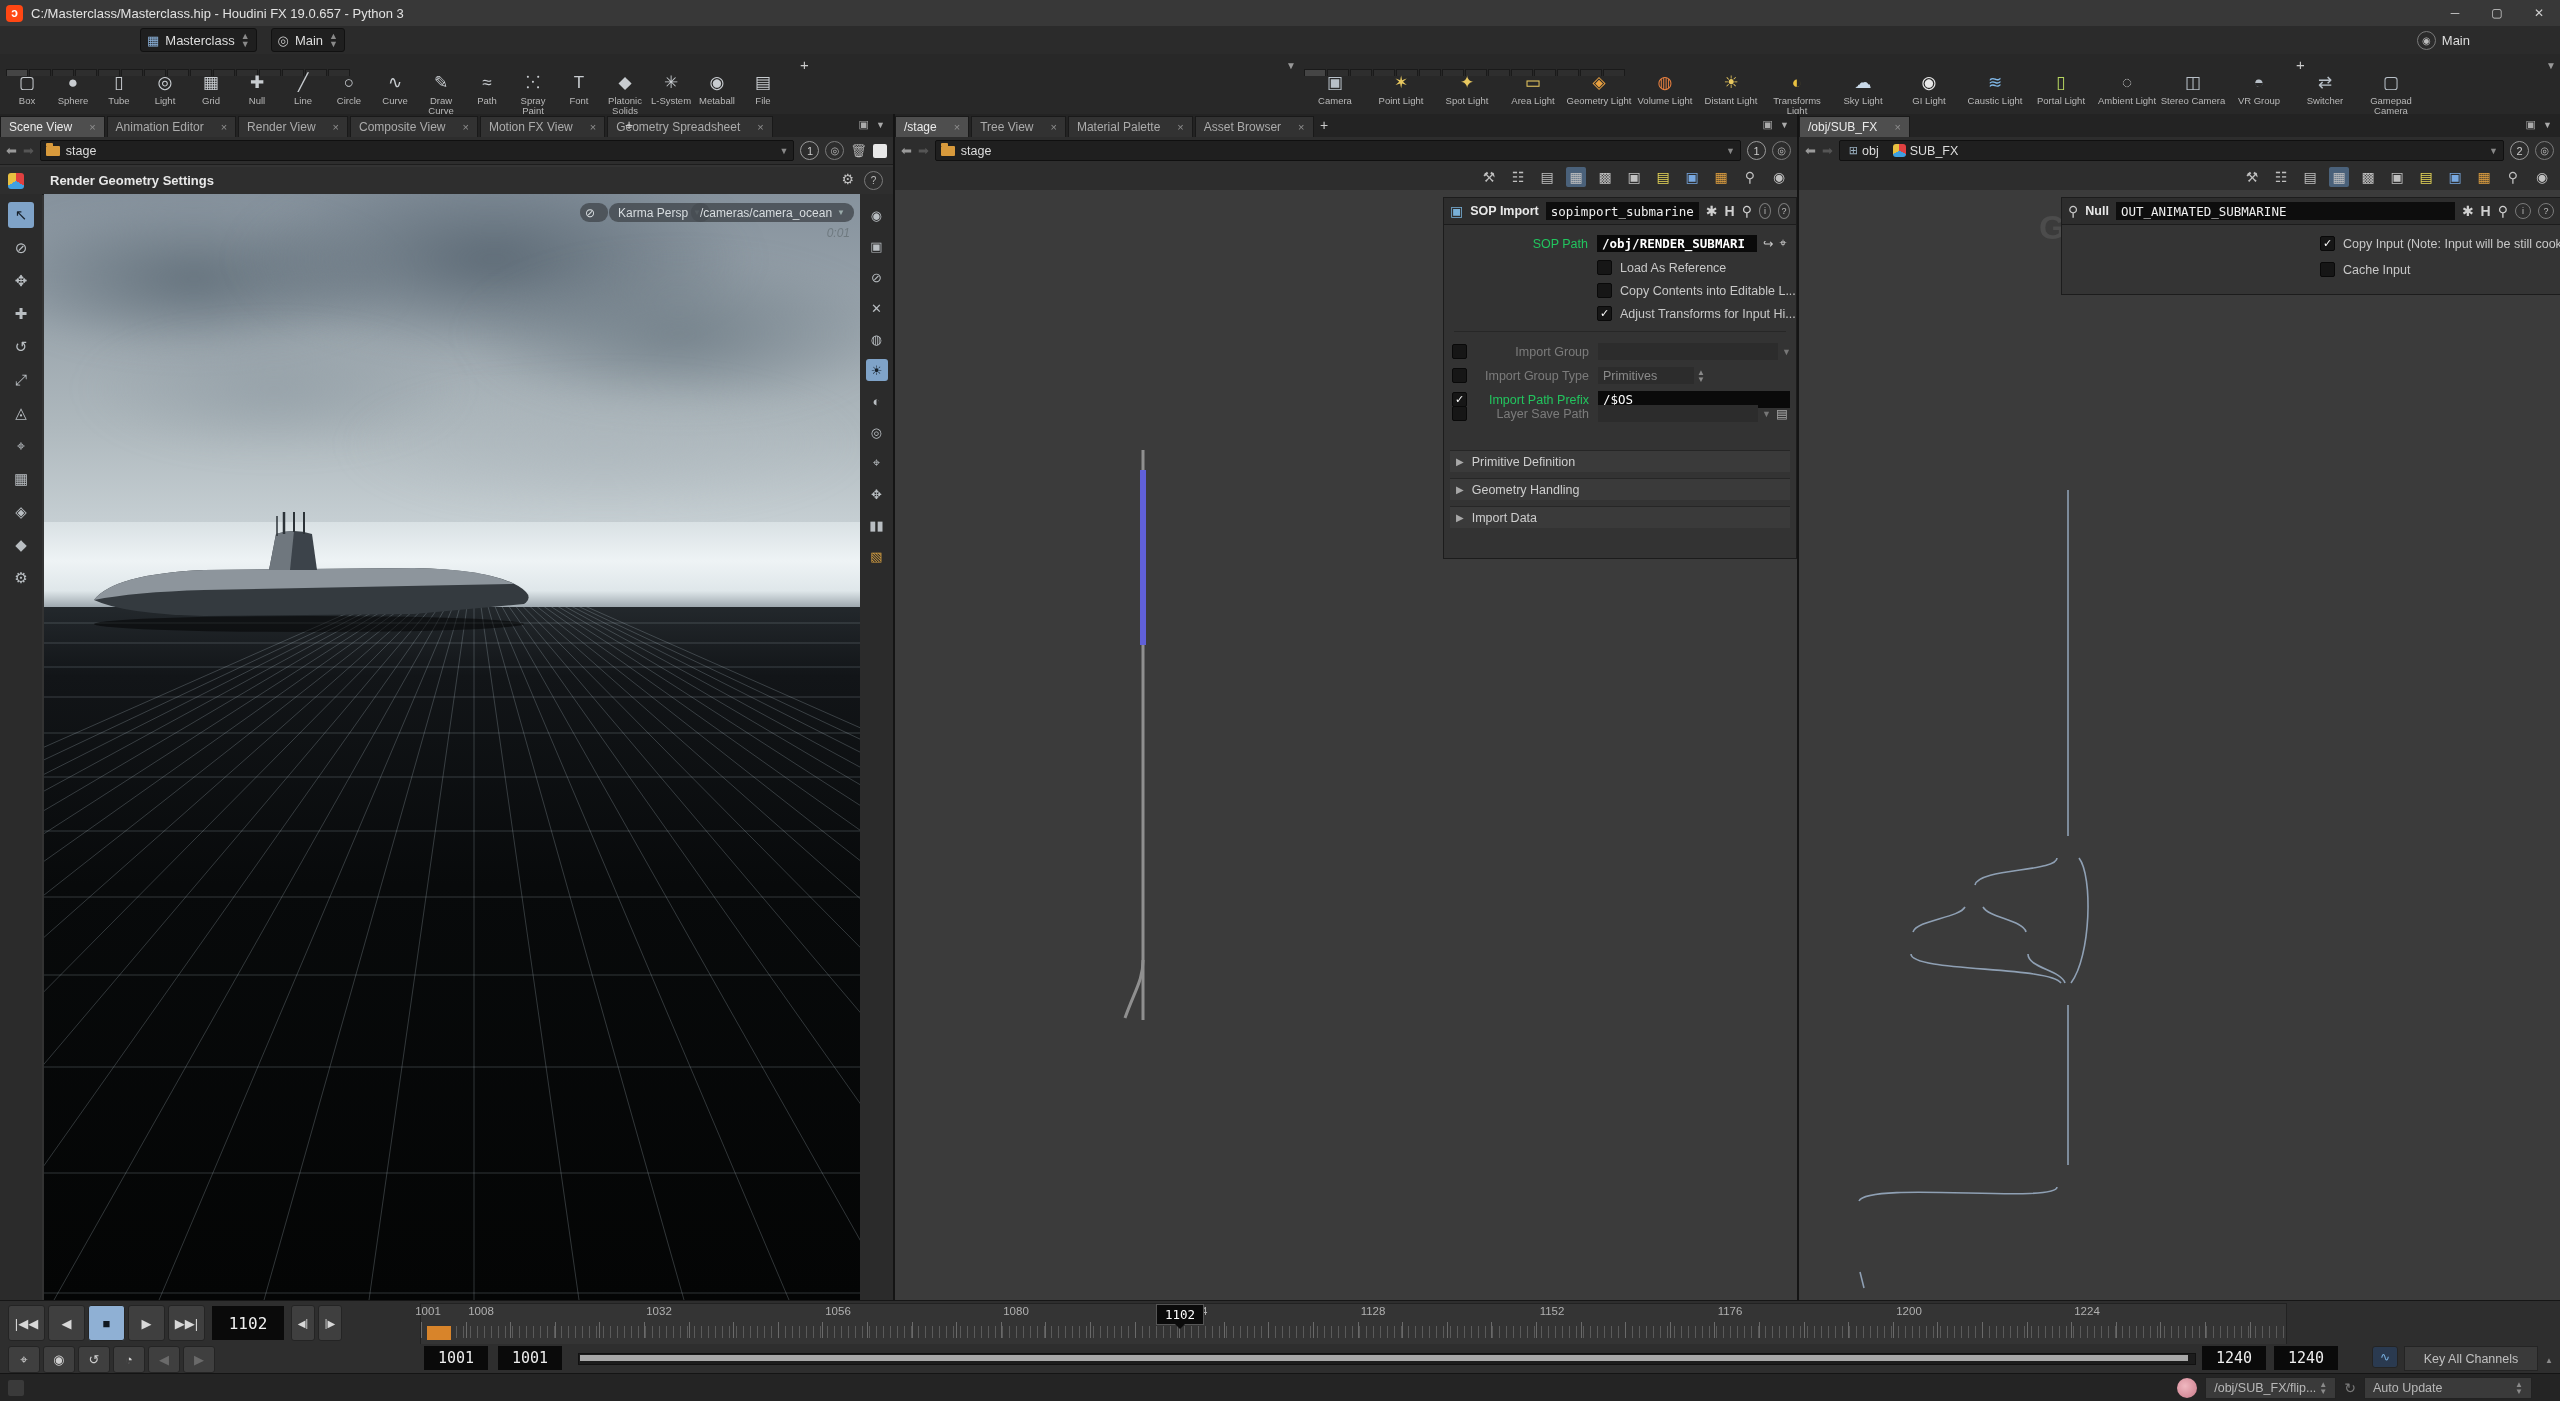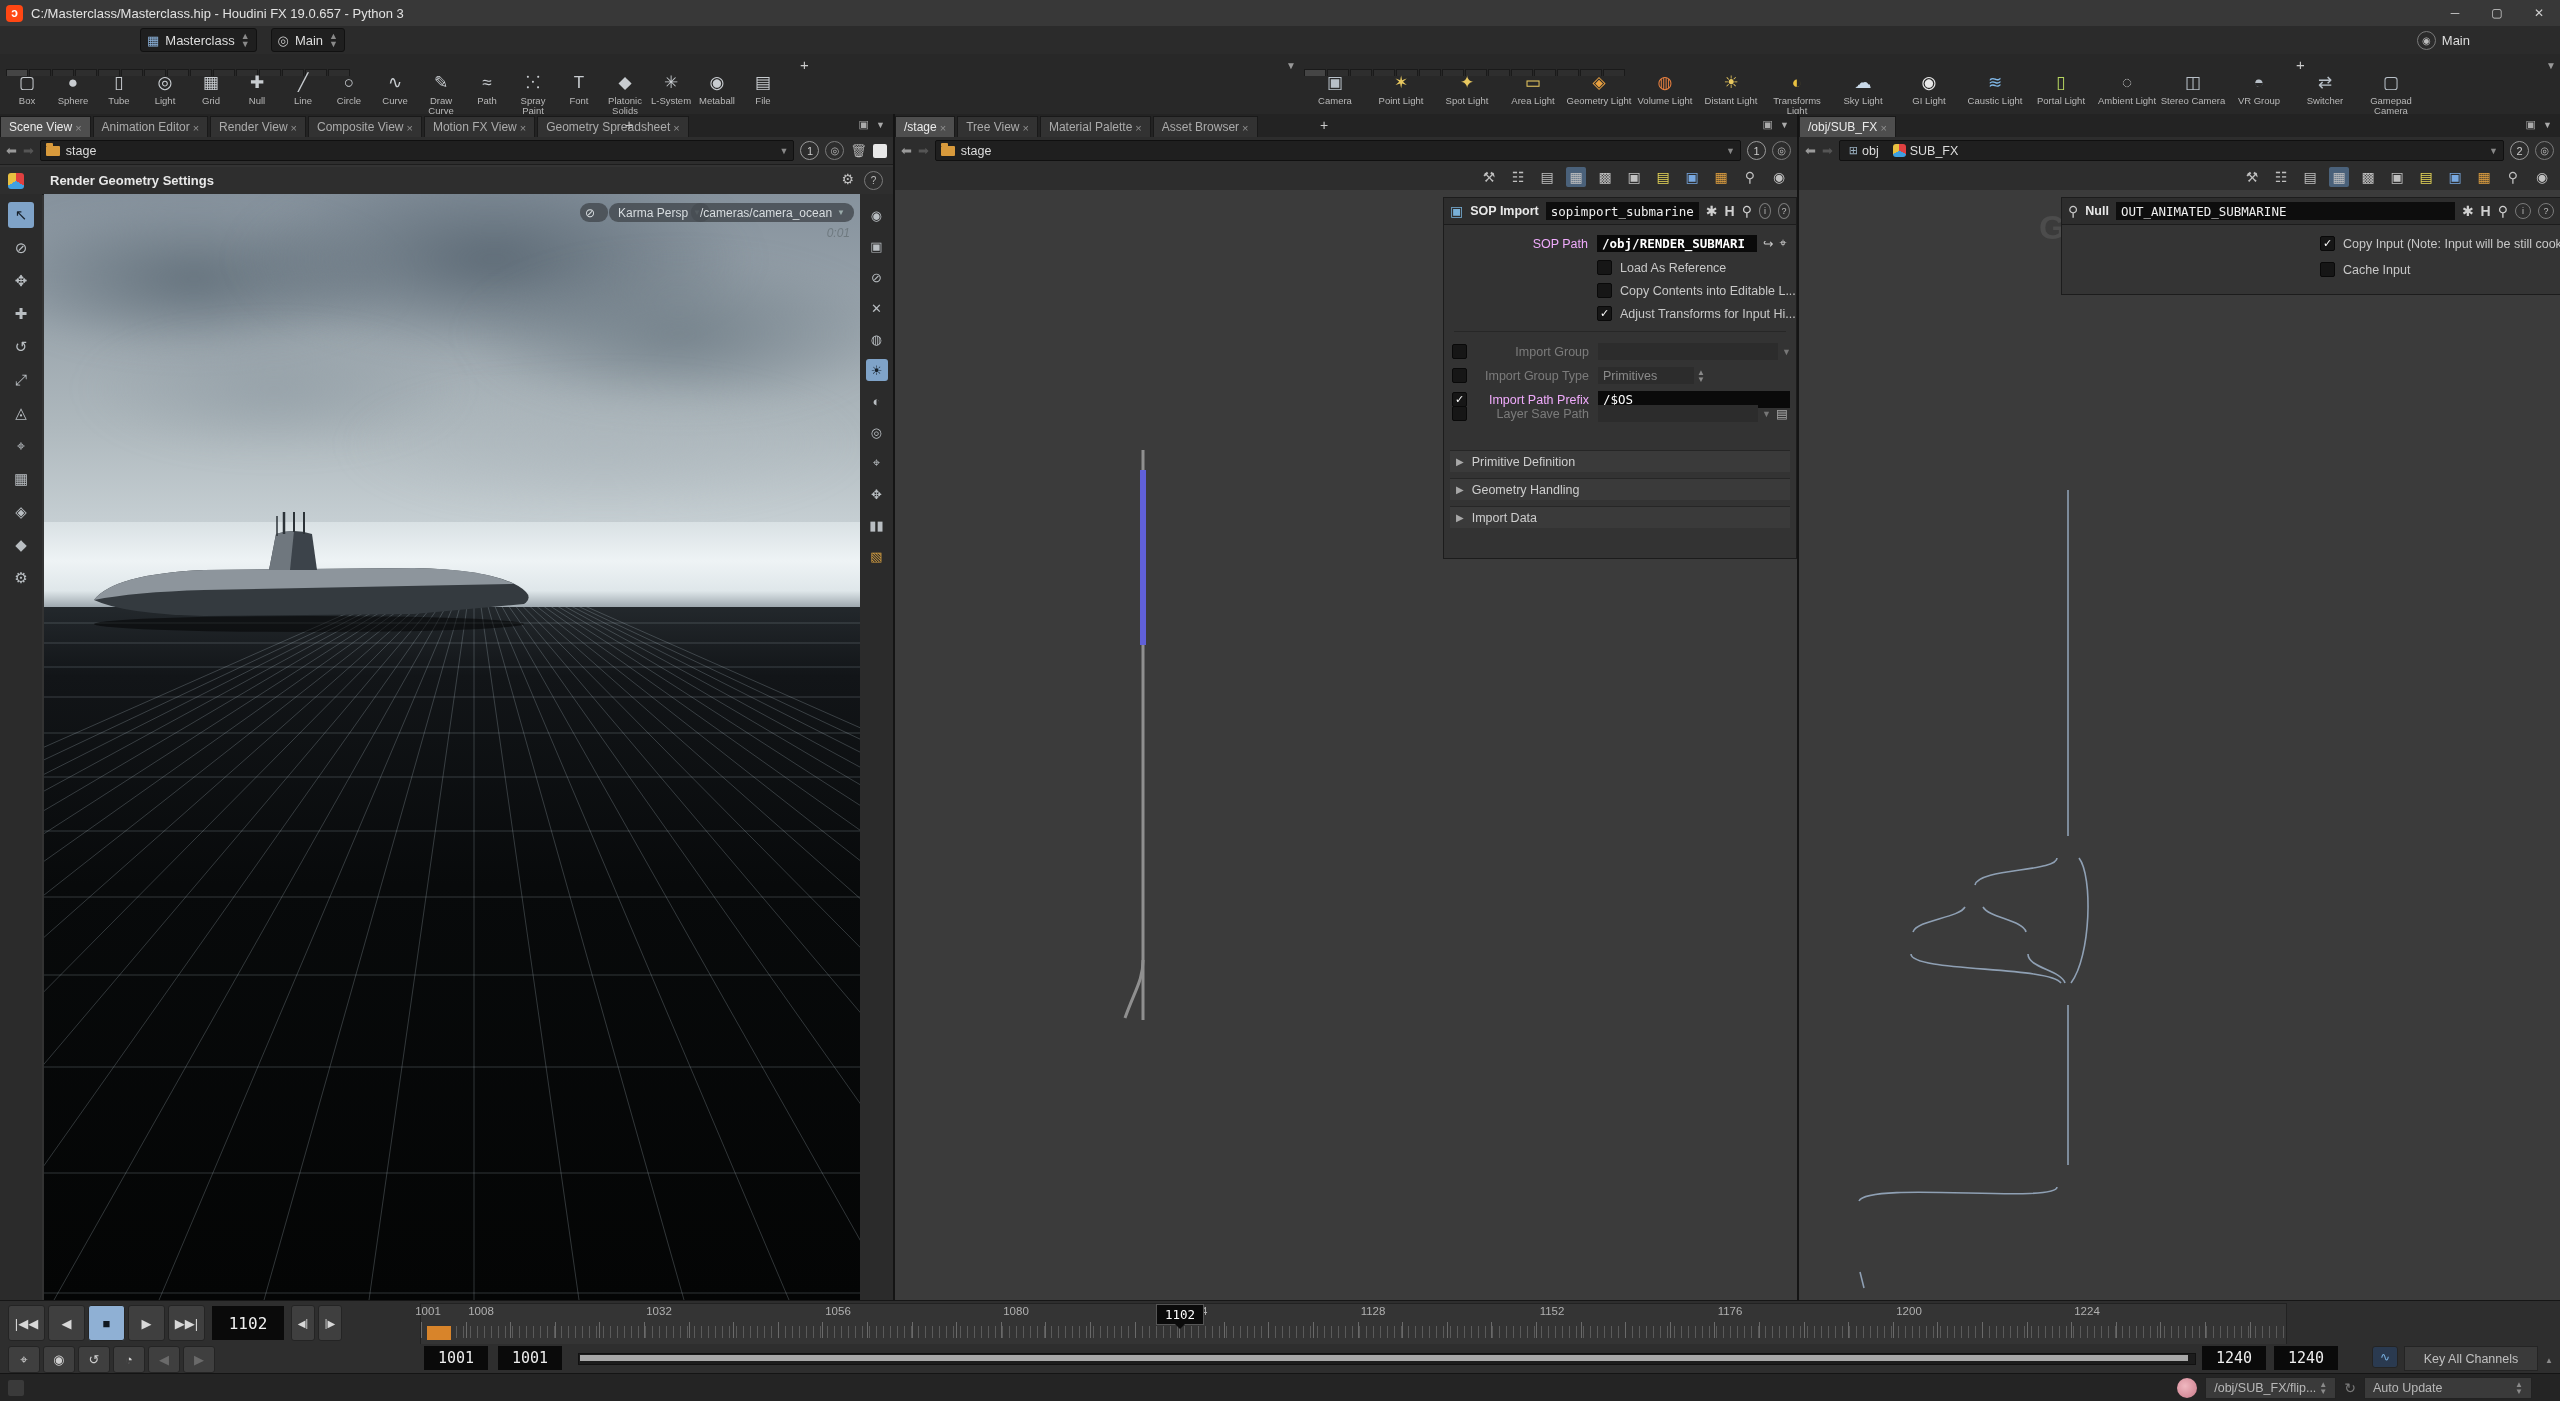--- a/index.html
+++ b/index.html
@@ -40,21 +40,21 @@
   .shelf .plus{position:absolute;top:2px;color:#ccc;font-size:15px;}
   .shelf .ddown{position:absolute;top:6px;color:#999;font-size:10px;}
 
   
   .pane{position:absolute;top:114px;height:1186px;background:#333;}
   .pane.left{left:0;width:893px;border-right:2px solid #141414;}
   .pane.mid{left:895px;width:902px;border-right:2px solid #141414;}
   .pane.right{left:1799px;width:761px;}
   .ptabs{height:23px;background:#232323;display:flex;align-items:flex-end;font-size:12px;}
   .ptabs .ptab{background:#323232;color:#ababab;padding:3px 8px;margin-right:2px;border:1px solid #191919;border-bottom:none;
-               display:flex;gap:3px;align-items:flex-end;white-space:nowrap;margin-top:27px;}
+               display:flex;gap:17px;align-items:center;white-space:nowrap;margin-top:27px;}
   .ptabs .ptab.active{background:#4e4e4e;color:#eaeaea;}
   .ptabs .ptab .x{color:#8f8f8f;font-size:11px;}
   .pathbar{height:27px;background:#2d2d2d;display:flex;align-items:center;border-bottom:1px solid #1d1d1d;padding:0 6px;gap:6px;}
   .navarrow{color:#9a9a9a;font-size:13px;}
   .navarrow.dim{color:#555;}
   .pathfield{flex:1;height:19px;background:#1f1f1f;border:1px solid #101010;border-radius:2px;
              display:flex;align-items:center;padding:0 5px;gap:6px;font-size:12.5px;color:#ddd;}
   .folder{width:14px;height:10px;background:#d89a3c;border-radius:1px;position:relative;}
   .folder::before{content:"";position:absolute;left:0;top:-3px;width:7px;height:3px;background:#d89a3c;border-radius:1px 1px 0 0;}
   .chip{display:flex;align-items:center;gap:4px;padding:0 4px;color:#ddd;}
@@ -124,21 +124,21 @@
   .nbadges .badge.lock{border-radius:2px;background:#8a8a8a;width:8px;height:8px;}
   .nlines{font-size:13px;color:#86d2c0;line-height:17px;white-space:nowrap;}
 
   
   .parampanel{position:absolute;background:#333333;border:1px solid #1c1c1c;font-size:12.5px;}
   .pphead{height:26px;background:#2d2d2d;border-bottom:1px solid #1c1c1c;display:flex;align-items:center;padding:0 6px;gap:7px;}
   .pptype{font-weight:bold;color:#e8e8e8;white-space:nowrap;}
   .ppname{height:18px;background:#0d0d0d;color:#efefef;font-size:12.5px;display:flex;align-items:center;padding:0 5px;flex:1;}
   .pphead .hic{color:#d0d0d0;font-size:14px;}
   .prow{position:absolute;display:flex;align-items:center;height:19px;}
-  .plabel{width:138px;text-align:right;margin-right:9px;color:#f0abfc;white-space:nowrap;}
+  .plabel{width:138px;text-align:right;margin-right:9px;color:#22c55e;white-space:nowrap;}
   .plabel.dim{color:#7c7c7c;}
   .pfield{height:17px;background:#0a0a0a;color:#fff;display:flex;align-items:center;padding:0 5px;font-size:12.5px;}
   .pfield.dim{background:#2c2c2c;color:#8a8a8a;}
   .cb{width:13px;height:13px;background:#161616;border:1px solid #090909;border-radius:2px;flex:none;
       display:flex;align-items:center;justify-content:center;color:#fff;font-size:11px;margin-right:8px;}
   .cb.on::after{content:"✓";}
   .cblabel{color:#c8c8c8;white-space:nowrap;}
   .psection{position:absolute;left:6px;right:6px;height:21px;background:#3a3a3a;border-top:1px solid #262626;
             display:flex;align-items:center;color:#cecece;gap:8px;padding-left:6px;}
   .psection .tri{color:#a8a8a8;font-size:10px;}

